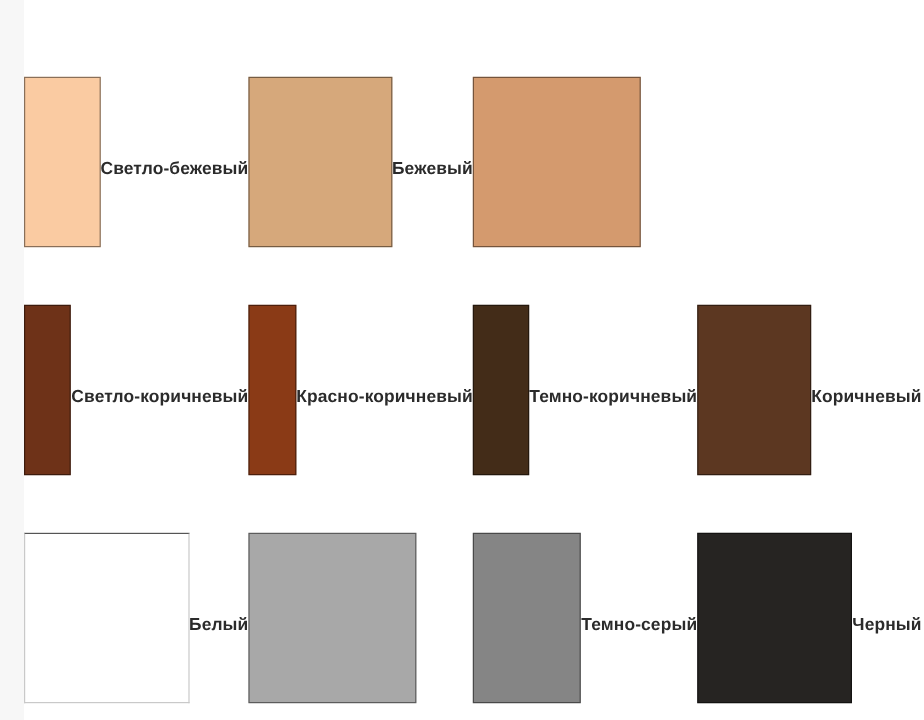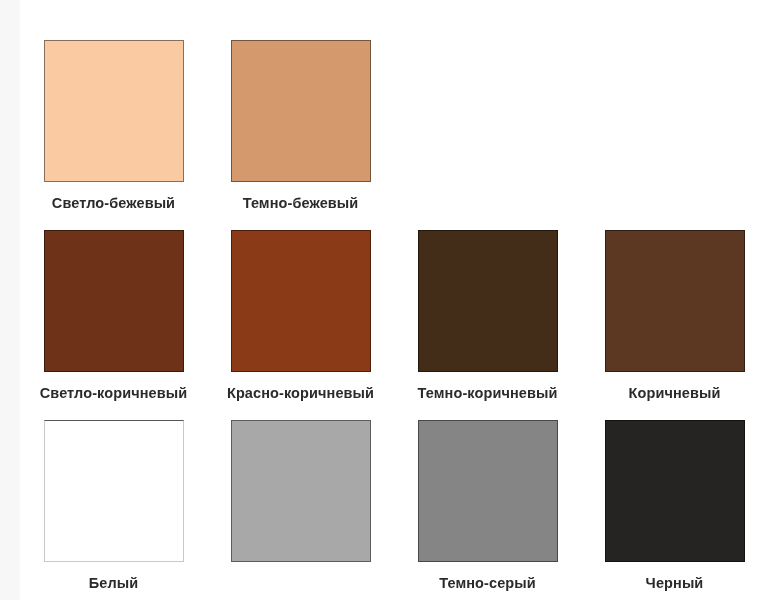--- a/index.html
+++ b/index.html
@@ -33,21 +33,21 @@
     padding: 40px 0 0 0;
   }
   .row {
     display: flex;
     width: 750px;
     height: 190px;
   }
   .cell {
     width: 187px;
     display: flex;
-    flex-direction: column;
+    flex-direction: row;
     align-items: center;
   }
   .swatch {
     width: 140px;
     height: 142px;
     box-sizing: border-box;
   }
   .swatch.bordered {
     border: 1px solid #c9c9c9;
     border-top-color: #555555;
@@ -72,22 +72,25 @@
 <div id="left-strip" style="background-color: rgb(247, 247, 247);"></div>
 
 <div id="palette">
 
   <div class="row">
     <div class="cell">
       <div class="swatch dark-edge" style="background-color: rgb(250, 203, 162);"></div>
       <div class="label">Светло-бежевый</div>
     </div>
     <div class="cell">
+      <div class="swatch dark-edge" style="background-color: rgb(214, 168, 123);"></div>
+      <div class="label">Бежевый</div>
+    </div>
+    <div class="cell">
       <div class="swatch dark-edge" style="background-color: rgb(212, 154, 110);"></div>
-      <div class="label">Темно-бежевый</div>
     </div>
   </div>
 
   <div class="row">
     <div class="cell">
       <div class="swatch dark-edge" style="background-color: rgb(110, 50, 24);"></div>
       <div class="label">Светло-коричневый</div>
     </div>
     <div class="cell">
       <div class="swatch dark-edge" style="background-color: rgb(138, 58, 22);"></div>

